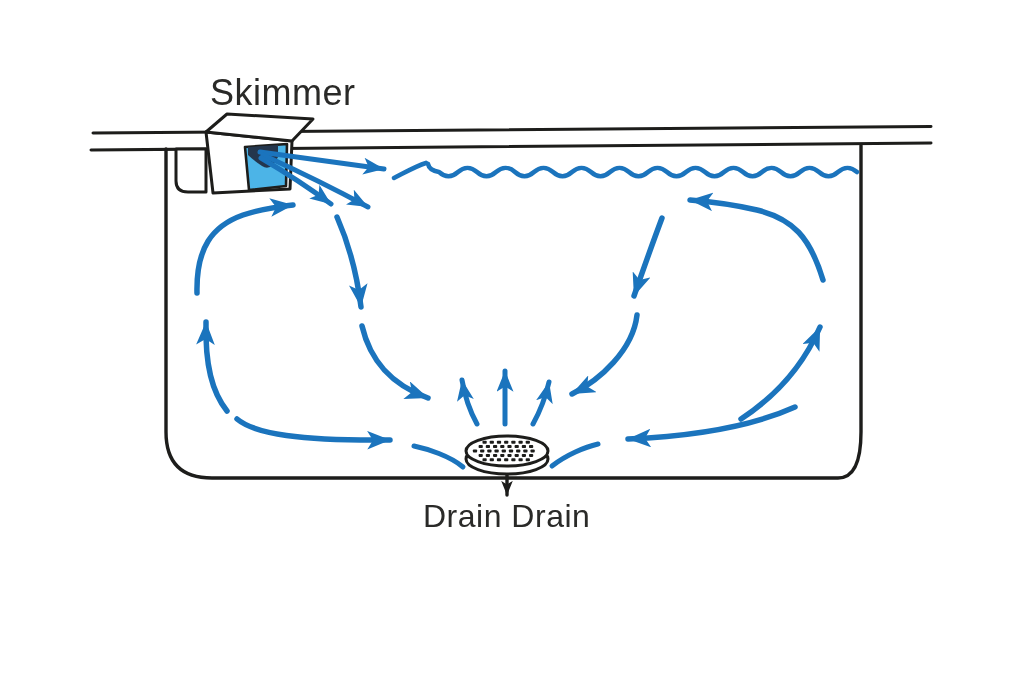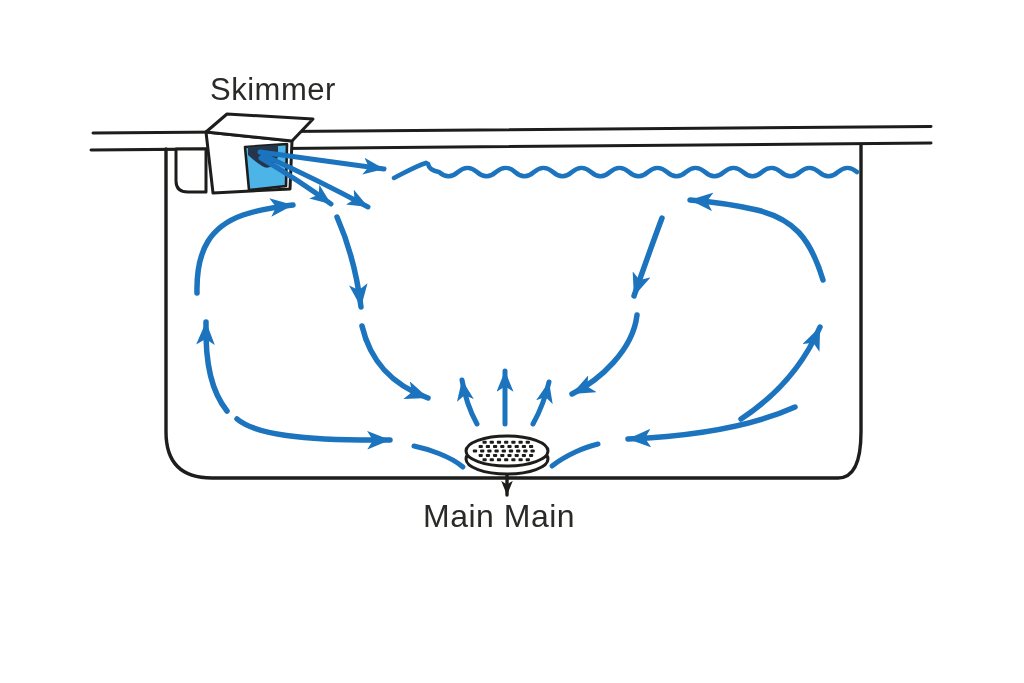--- a/index.html
+++ b/index.html
@@ -10,21 +10,21 @@
     font-family:"Liberation Sans", sans-serif;
     overflow:hidden;
   }
   .stage svg{position:absolute;left:0;top:0;}
   .label{
     position:absolute;
     color:var(--ink,#2a2a28);
     white-space:nowrap;
     letter-spacing:0.5px;
   }
-  .label-skimmer{left:210px;top:72px;font-size:31px;}
+  .label-skimmer{left:210px;top:72px;font-size:36px;}
   .label-main-drain{left:423px;top:498px;font-size:32px;}
   
   .outline{fill:none;stroke:var(--outline,#1d1d1b);stroke-width:3.4;stroke-linecap:round;stroke-linejoin:round;}
   .deck{fill:none;stroke:var(--outline,#1d1d1b);stroke-width:3;stroke-linecap:round;}
   .boxface{fill:#fff;stroke:var(--outline,#1d1d1b);stroke-width:3;stroke-linejoin:round;}
   .opening{fill:var(--waterlight,#4cb4e7);stroke:var(--outline,#1d1d1b);stroke-width:2.6;stroke-linejoin:round;}
   .weir{fill:var(--weir,#24364d);stroke:none;}
   .wave{fill:none;stroke:var(--blue,#1b74bd);stroke-width:4.5;stroke-linecap:round;}
   .flow{fill:none;stroke:var(--blue,#1b74bd);stroke-width:5.5;stroke-linecap:round;}
   .flow-thin{fill:none;stroke:var(--blue,#1b74bd);stroke-width:5;stroke-linecap:round;}
@@ -134,14 +134,14 @@
           <rect x="496.9" y="458.3" width="4.2" height="3" rx="0.8" class="hole"></rect>
           <rect x="504.1" y="458.3" width="4.2" height="3" rx="0.8" class="hole"></rect>
           <rect x="511.3" y="458.3" width="4.2" height="3" rx="0.8" class="hole"></rect>
           <rect x="518.5" y="458.3" width="4.2" height="3" rx="0.8" class="hole"></rect>
           <rect x="525.7" y="458.3" width="4.2" height="3" rx="0.8" class="hole"></rect>
         </g>
     </g>
   </svg>
 
   <div class="label label-skimmer">Skimmer</div>
-  <div class="label label-main-drain">Main Main</div>
+  <div class="label label-main-drain">Drain Drain</div>
 </div>
 
 </body></html>

